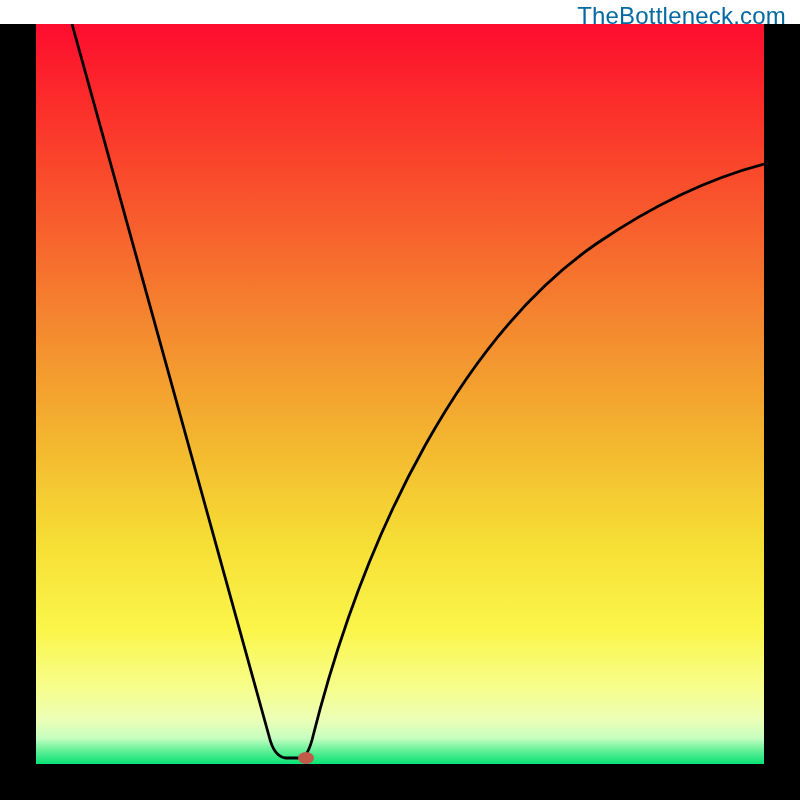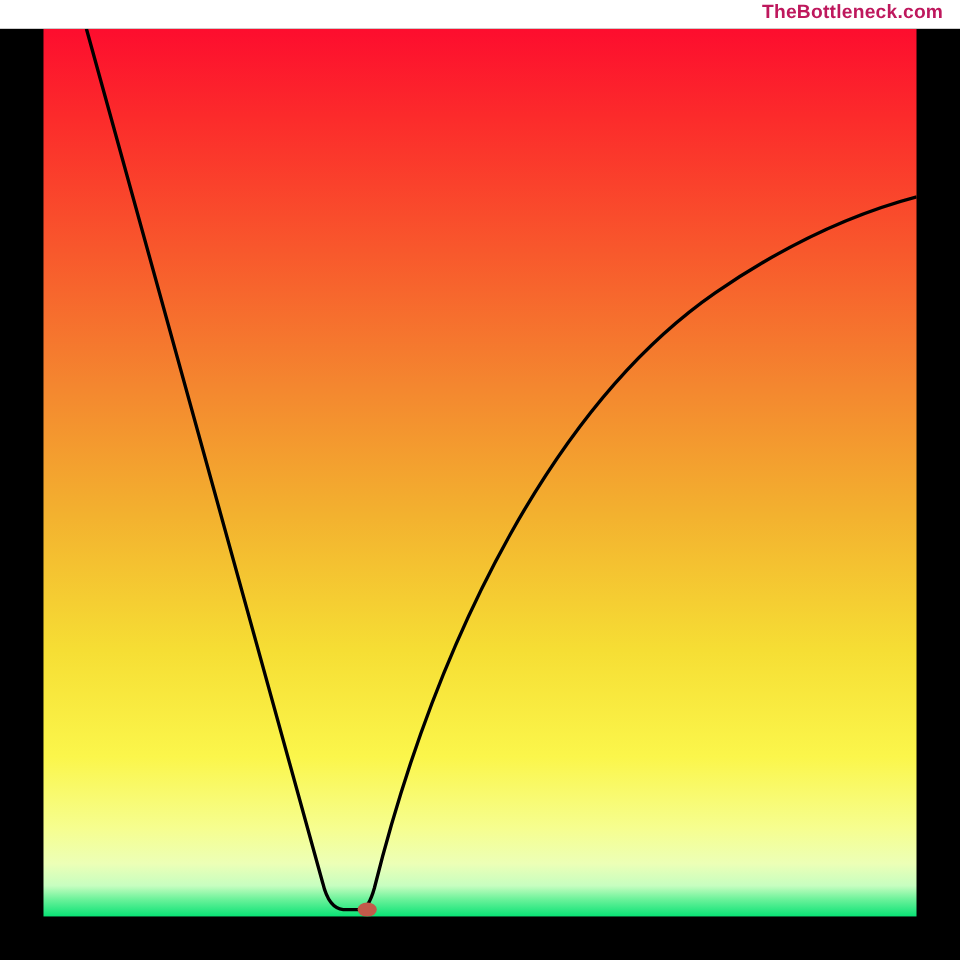--- a/index.html
+++ b/index.html
@@ -13,24 +13,24 @@
   }
   .wrap {
     position: relative;
     width: 800px;
     height: 800px;
   }
   .attribution {
     position: absolute;
     top: 2px;
     right: 14px;
-    color: #be185d;
-    font-size: 16px;
+    color: #0369a1;
+    font-size: 24px;
     letter-spacing: 0.2px;
-    font-weight: 700;
+    font-weight: 400;
     z-index: 3;
   }
   
   .plot-outer {
     position: absolute;
     left: 0;
     top: 24px;
     width: 800px;
     height: 776px;
     background: #000;

